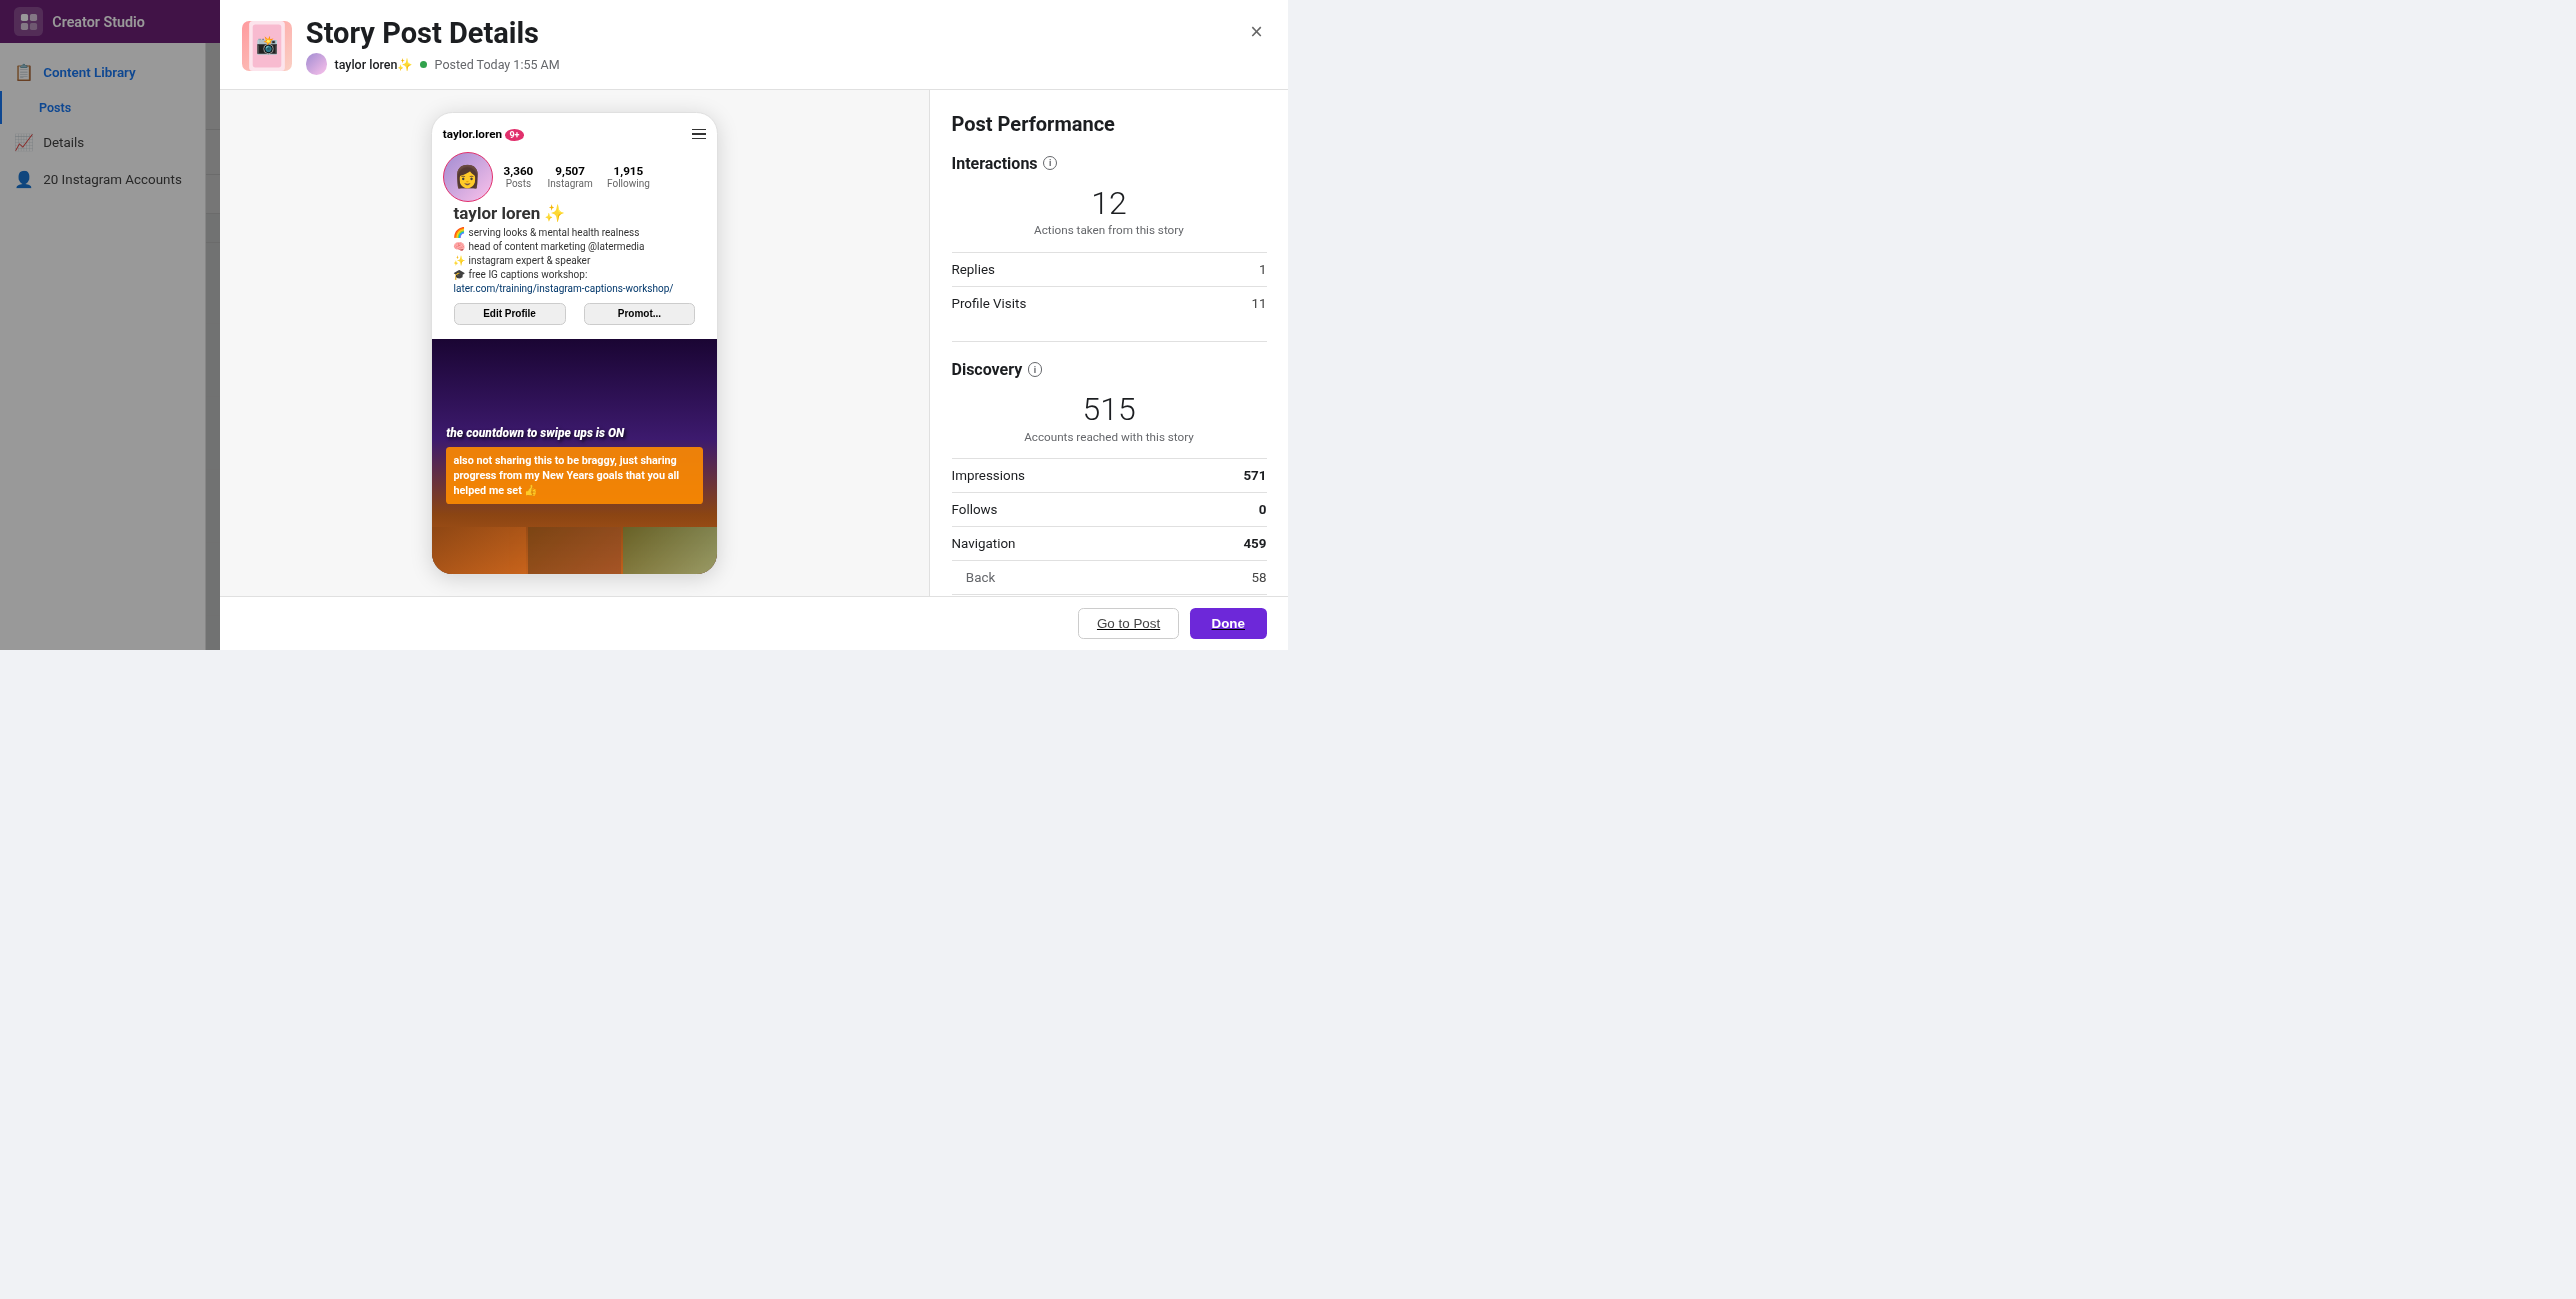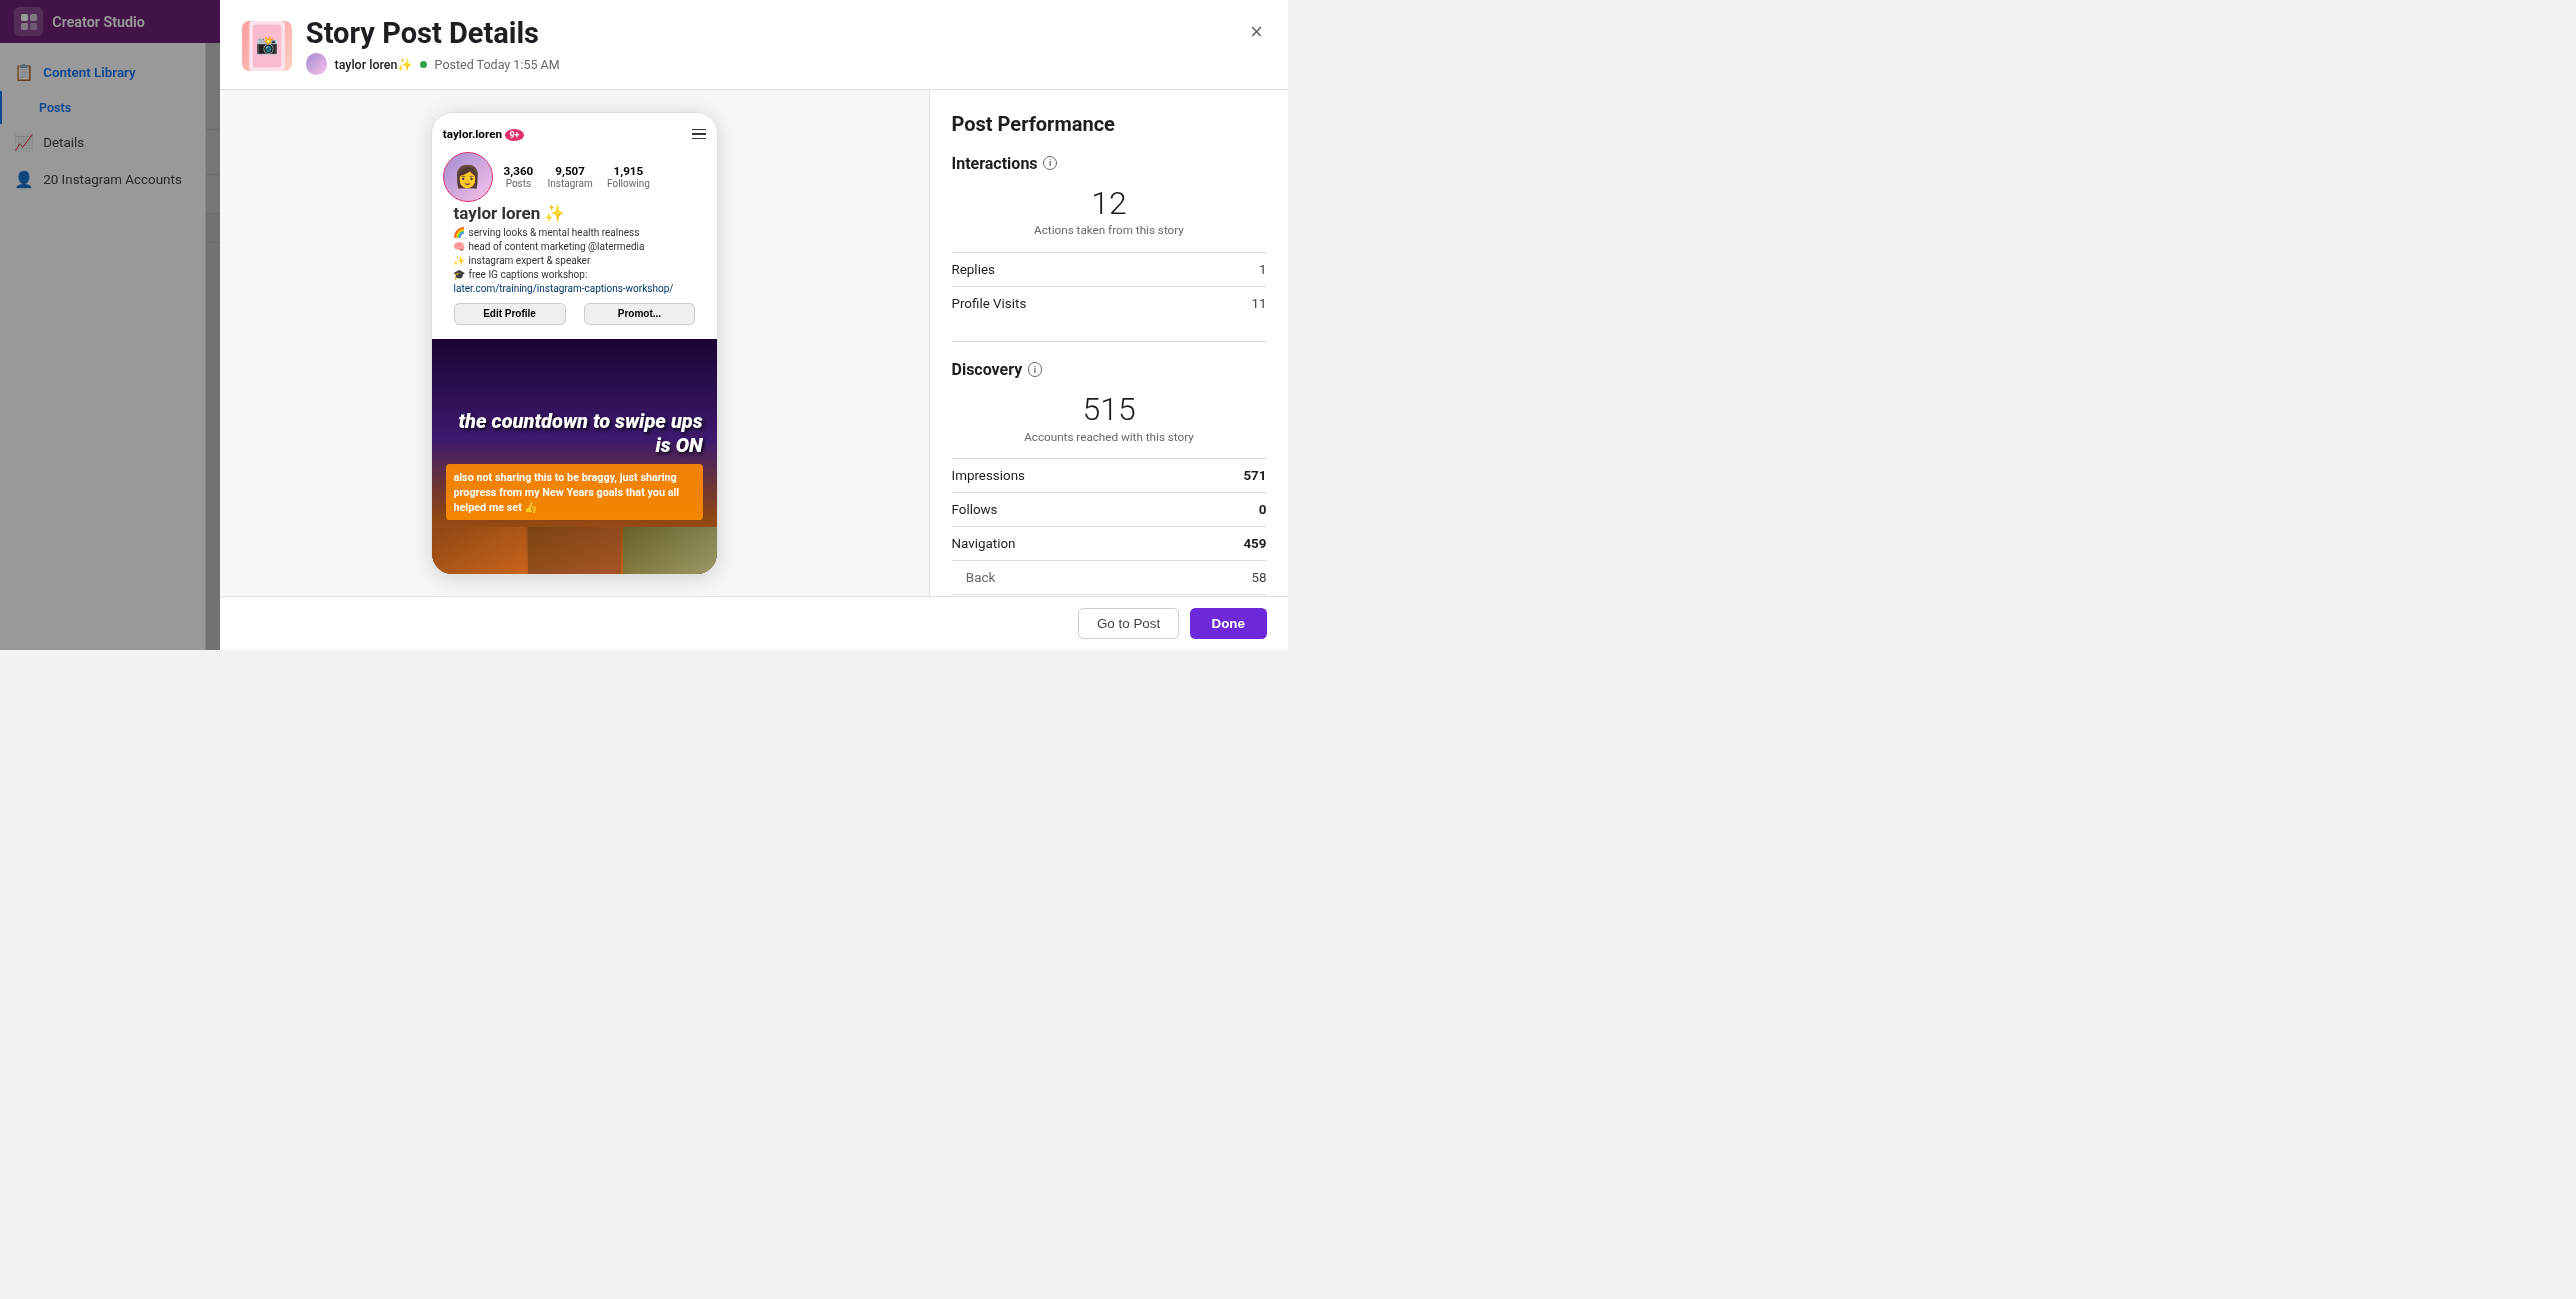--- a/index.html
+++ b/index.html
@@ -88,21 +88,21 @@
     .big-number { font-size: 32px; font-weight: 300; color: #1c1e21; text-align: center; margin: 10.8px 0 1.8px; }
     .big-number-sub { font-size: 11.7px; color: #65676b; text-align: center; margin-bottom: 14.3px; }
     .metric-row { display: flex; justify-content: space-between; align-items: center; padding: 9px 0; border-top: 0.9px solid #e0e0e0; }
     .metric-label { font-size: 13.4px; color: #1c1e21; }
     .metric-value { font-size: 13.4px; font-weight: 700; color: #1c1e21; }
     .metric-value.light { font-weight: 400; color: #444; }
     .perf-section { margin-bottom: 21.5px; }
     .divider { height: 0.9px; background: #e0e0e0; margin: 18px 0; }
 
     
-    .modal-footer { padding: 10.8px 21.5px; border-top: 0.9px solid #e0e0e0; display: flex; justify-content: flex-end; gap: 10.8px; background: white; flex-shrink: 0; }
+    .modal-footer { padding: 10.8px 21.5px; border-top: 0.9px solid #e0e0e0; display: flex; justify-content: flex-end; gap: 10.8px; background: white; flex-shrink: 0; text-decoration: underline; }
     .btn-secondary { padding: 7.2px 18px; border: 0.9px solid #ccc; border-radius: 5.4px; background: white; font-size: 13.4px; color: #444; cursor: pointer; }
     .btn-primary { padding: 7.2px 21.5px; border: none; border-radius: 5.4px; background: #6d28d9; font-size: 13.4px; color: white; font-weight: 600; cursor: pointer; }
 
     
     .overlay-dim { position: absolute; top: 0; left: 0; right: 0; bottom: 0; background: rgba(180,180,180,0.3); pointer-events: none; z-index: 9; width: 220px; }
   </style>
 </head>
 <body>
 
 <div class="app-wrapper">
@@ -274,21 +274,21 @@
 
               <div class="phone-story-image">
                 <div style="position:absolute;top:0;left:0;right:0;bottom:0;background:linear-gradient(180deg, #1a0533 0%, #3d1a6e 40%, #8B4513 70%, #D2691E 100%);"></div>
 
                 <div style="position:absolute;bottom:0;left:0;right:0;height:63px;display:flex;gap:1.8px;opacity:0.7;">
                   <div style="flex:1;background:linear-gradient(135deg,#8B4513,#D2691E);"></div>
                   <div style="flex:1;background:linear-gradient(135deg,#704214,#a0522d);"></div>
                   <div style="flex:1;background:linear-gradient(135deg,#556b2f,#8fbc8f);"></div>
                 </div>
                 <div class="story-text-overlay" style="position:relative;z-index:2;width:100%;padding:14.3px;">
-                  <div class="story-headline" style="font-size:20px;font-weight:900;color:white;font-style:italic;line-height:1.2;text-shadow:1.8px 1.8px 3.6px rgba(0,0,0,0.8);text-align:right;">
+                  <div class="story-headline" style="font-size:12px;font-weight:900;color:white;font-style:italic;line-height:1.2;text-shadow:1.8px 1.8px 3.6px rgba(0,0,0,0.8);">
                     the countdown to swipe ups is ON
                   </div>
                   <div class="story-subtext" style="font-size:10.8px;font-weight:700;color:white;background:rgba(255,140,0,0.9);padding:5.4px 7.2px;border-radius:3.6px;line-height:1.4;margin-top:7.2px;">
                     also not sharing this to be braggy, just sharing progress from my New Years goals that you all helped me set 👍
                   </div>
                 </div>
               </div>
 
             </div>
           </div>

